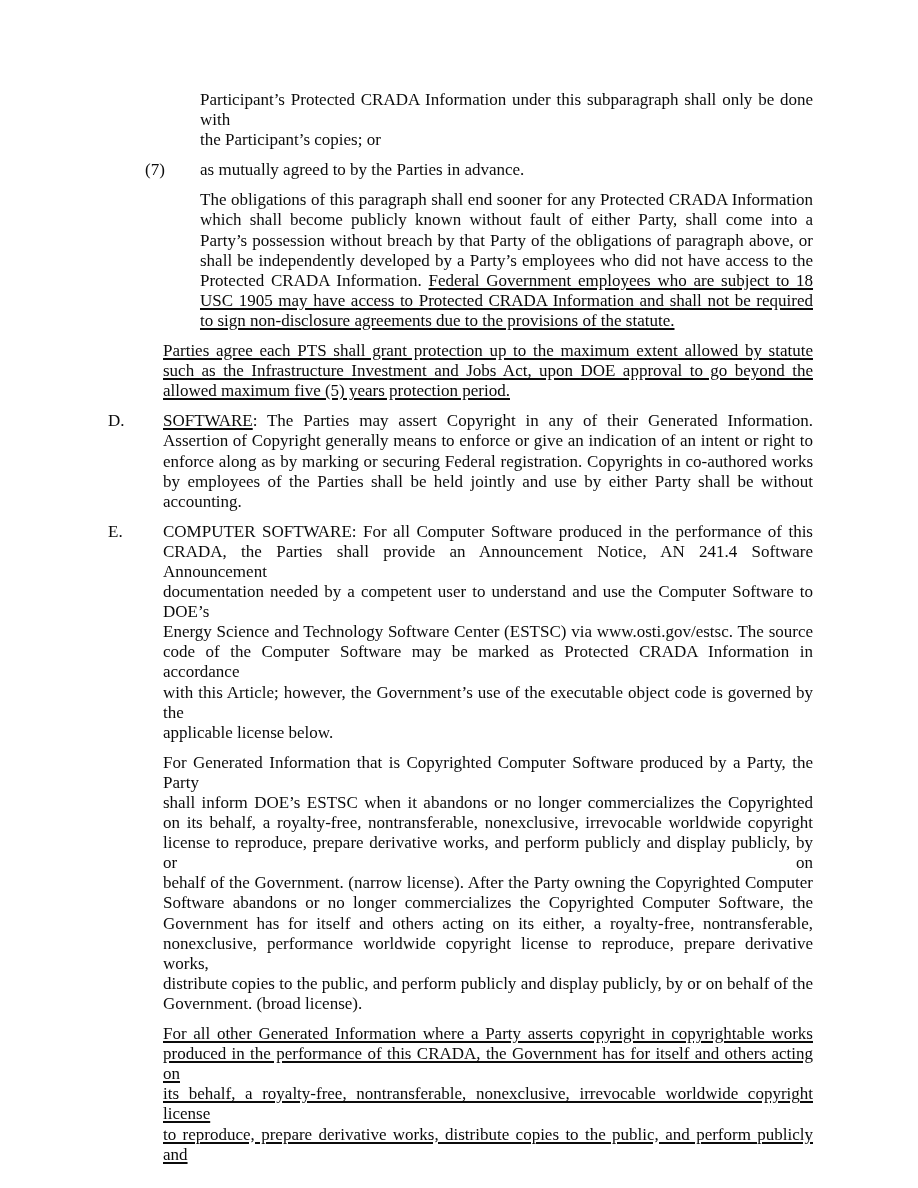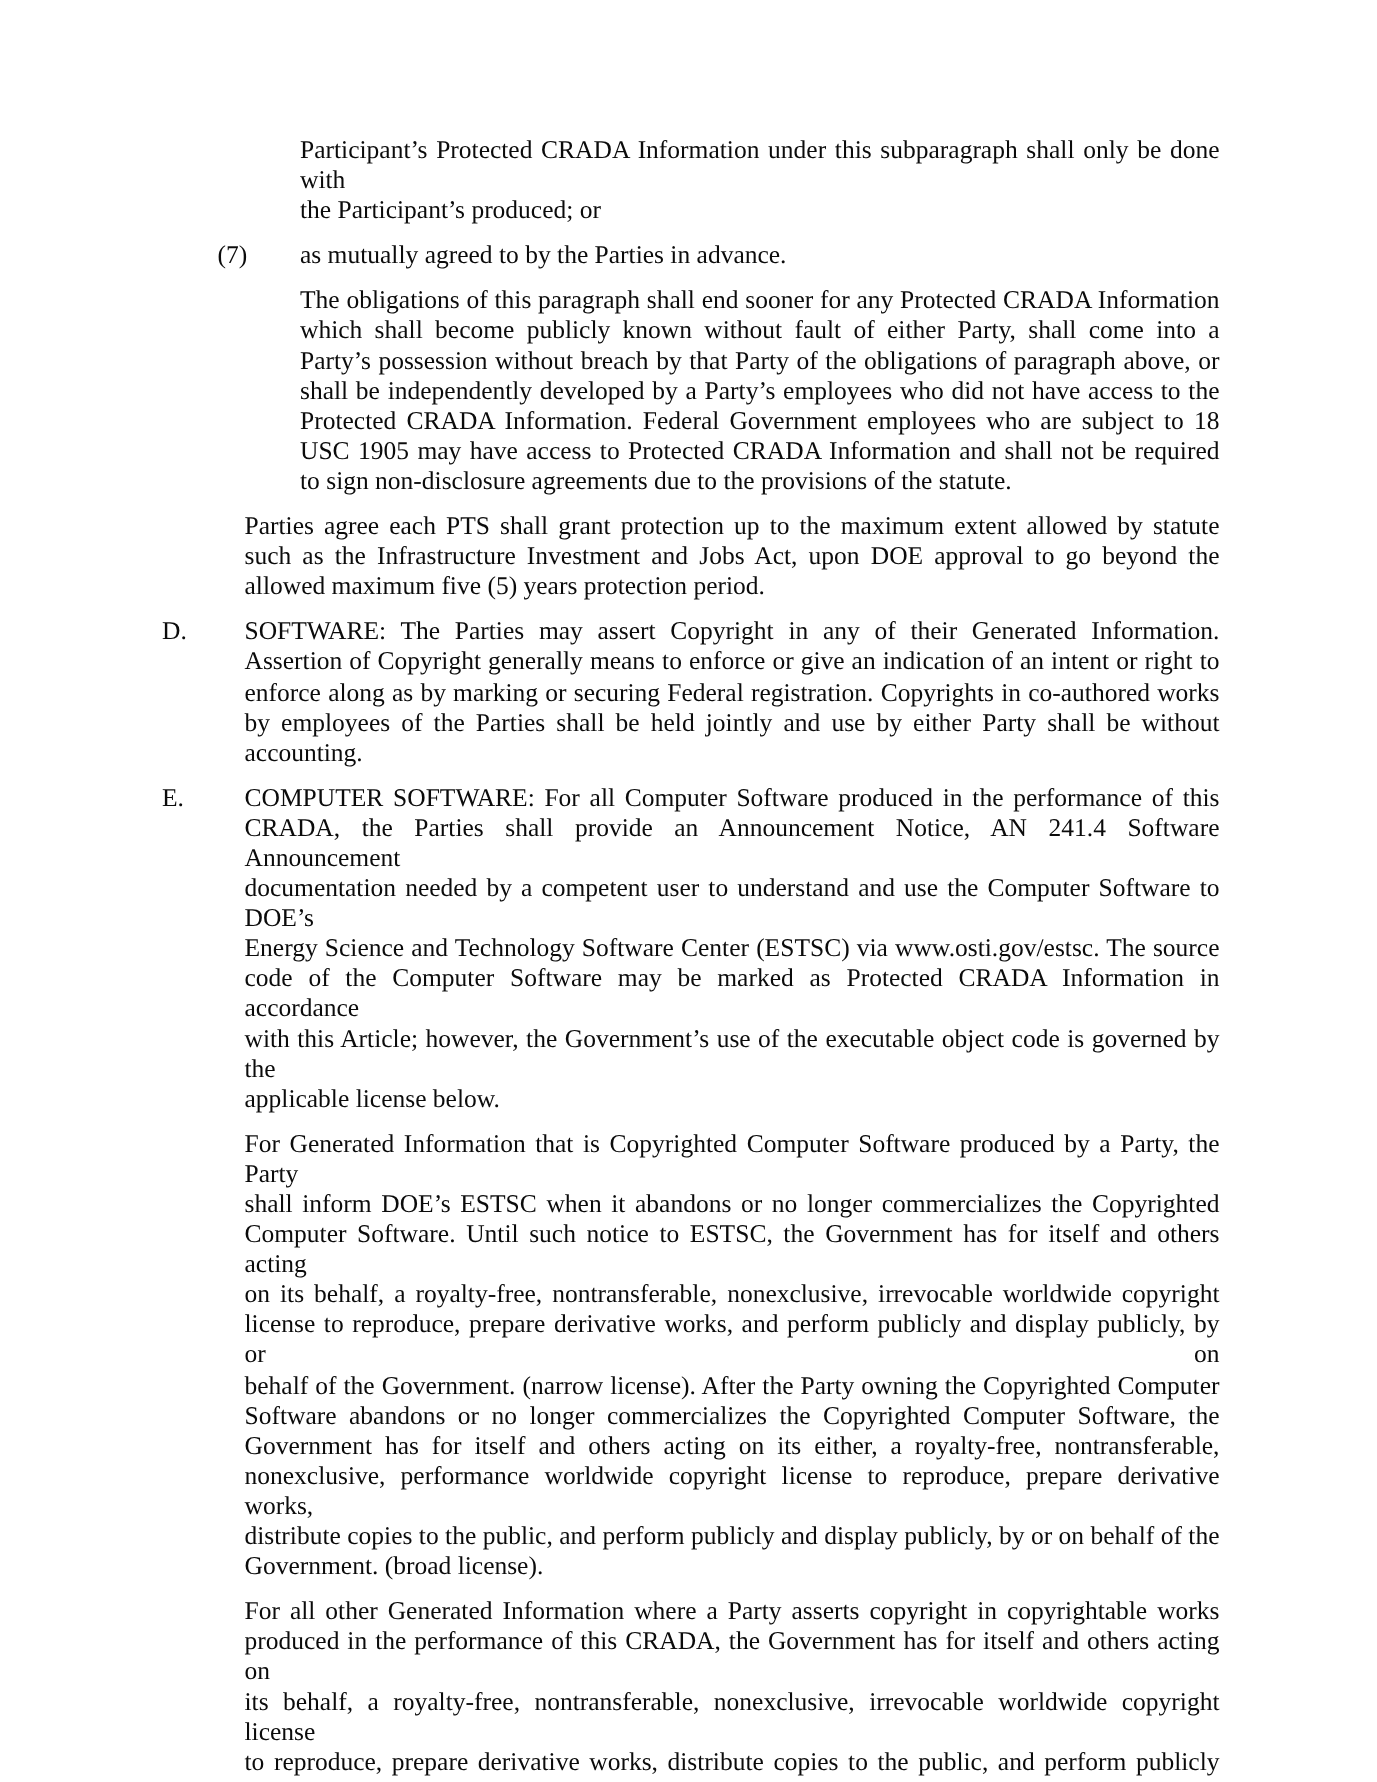--- a/index.html
+++ b/index.html
@@ -38,32 +38,33 @@
     text-align: left;
   }
   .line {
     text-align: justify;
     min-height: 20.1px;
   }
   .line.just {
     text-align-last: justify;
   }
   .u {
+    text-decoration: underline;
     text-decoration-thickness: 1.5px;
     text-underline-offset: 2px;
   }
 </style>
 </head>
 <body>
 
 <div class="page">
   <main class="doc-body">
       <div class="block indent-b">
         <div class="line just"><span>Participant’s Protected CRADA Information under this subparagraph shall only be done with</span></div>
-        <div class="line"><span>the Participant’s produced; or</span></div>
+        <div class="line"><span>the Participant’s copies; or</span></div>
       </div>
       <div class="block indent-b">
         <span class="label">(7)</span>
         <div class="line"><span>as mutually agreed to by the Parties in advance.</span></div>
       </div>
       <div class="block indent-b">
         <div class="line just"><span>The obligations of this paragraph shall end sooner for any Protected CRADA Information</span></div>
         <div class="line just"><span>which shall become publicly known without fault of either Party, shall come into a</span></div>
         <div class="line just"><span>Party’s possession without breach by that Party of the obligations of paragraph above, or</span></div>
         <div class="line just"><span>shall be independently developed by a Party’s employees who did not have access to the</span></div>
@@ -90,21 +91,20 @@
         <div class="line just"><span>CRADA, the Parties shall provide an Announcement Notice, AN 241.4 Software Announcement</span></div>
         <div class="line just"><span>documentation needed by a competent user to understand and use the Computer Software to DOE’s</span></div>
         <div class="line just"><span>Energy Science and Technology Software Center (ESTSC) via www.osti.gov/estsc. The source</span></div>
         <div class="line just"><span>code of the Computer Software may be marked as Protected CRADA Information in accordance</span></div>
         <div class="line just"><span>with this Article; however, the Government’s use of the executable object code is governed by the</span></div>
         <div class="line"><span>applicable license below.</span></div>
       </div>
       <div class="block indent-a">
         <div class="line just"><span>For Generated Information that is Copyrighted Computer Software produced by a Party, the Party</span></div>
         <div class="line just"><span>shall inform DOE’s ESTSC when it abandons or no longer commercializes the Copyrighted</span></div>
-        <div class="line just"><span>Computer Software. Until such notice to ESTSC, the Government has for itself and others acting</span></div>
         <div class="line just"><span>on its behalf, a royalty-free, nontransferable, nonexclusive, irrevocable worldwide copyright</span></div>
         <div class="line just"><span>license to reproduce, prepare derivative works, and perform publicly and display publicly, by or on</span></div>
         <div class="line just"><span>behalf of the Government. (narrow license). After the Party owning the Copyrighted Computer</span></div>
         <div class="line just"><span>Software abandons or no longer commercializes the Copyrighted Computer Software, the</span></div>
         <div class="line just"><span>Government has for itself and others acting on its either, a royalty-free, nontransferable,</span></div>
         <div class="line just"><span>nonexclusive, performance worldwide copyright license to reproduce, prepare derivative works,</span></div>
         <div class="line just"><span>distribute copies to the public, and perform publicly and display publicly, by or on behalf of the</span></div>
         <div class="line"><span>Government. (broad license).</span></div>
       </div>
       <div class="block indent-a">

